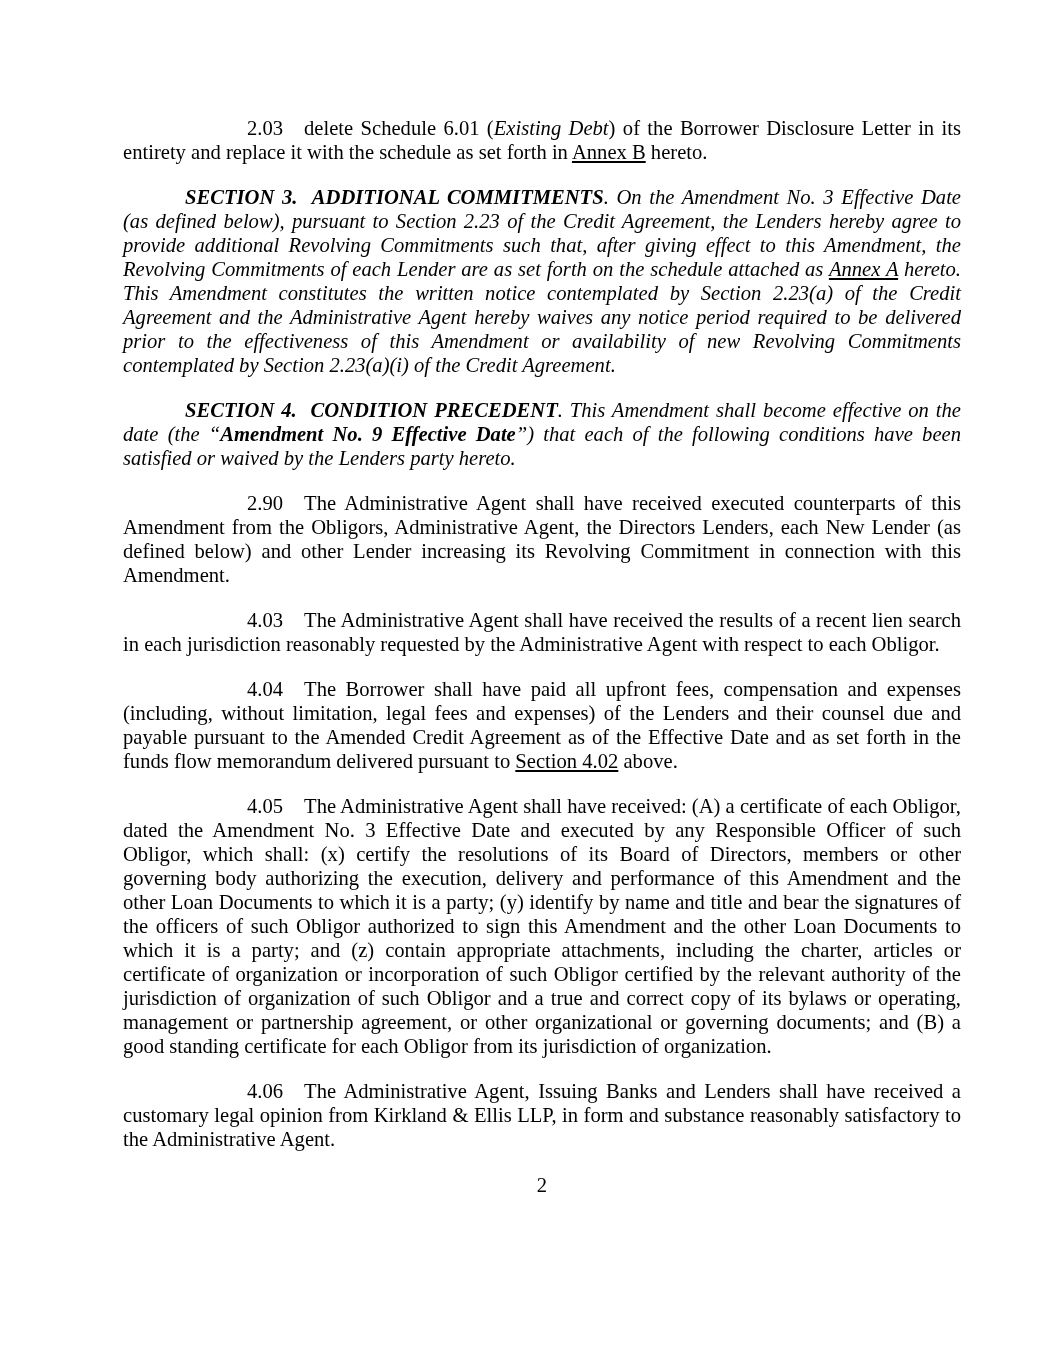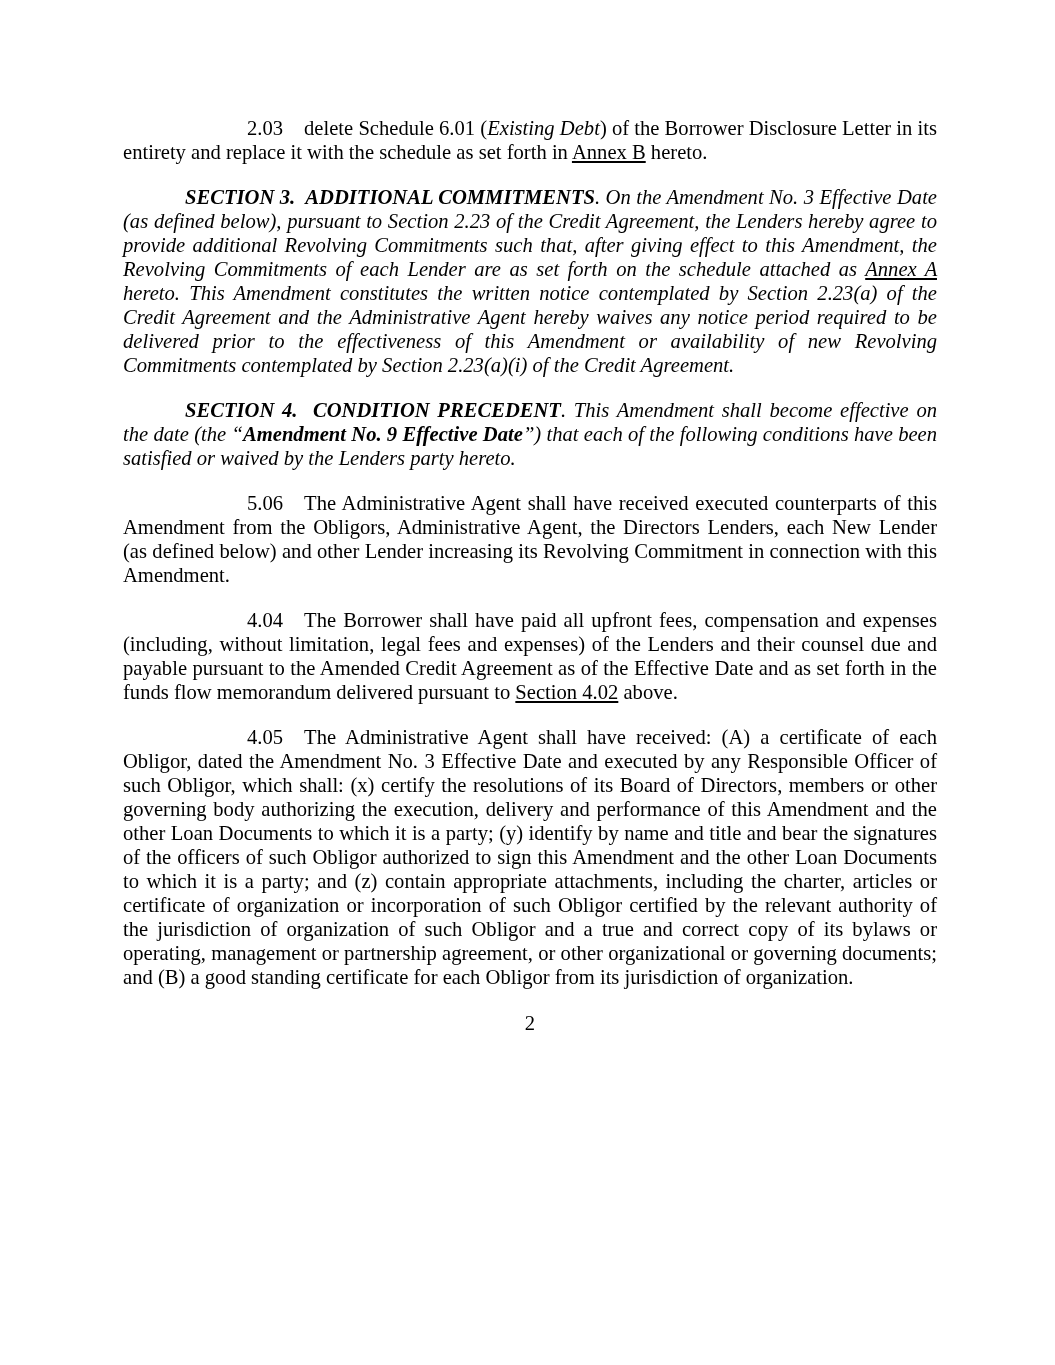--- a/index.html
+++ b/index.html
@@ -6,21 +6,21 @@
     margin: 0;
     padding: 0;
     background: #ffffff;
   }
   .page {
     position: relative;
     box-sizing: border-box;
     width: 1055px;
     height: 1365px;
     background: #ffffff;
-    padding: 116px 118px 0 123px;
+    padding: 116px 94px 0 123px;
     font-family: "Liberation Serif", "DejaVu Serif", serif;
     font-size: 20.6px;
     line-height: 24px;
     color: #000000;
   }
   p.para {
     margin: 0 0 21px 0;
     text-align: justify;
   }
   .indent-half { text-indent: 62px; font-style: italic; }
@@ -41,24 +41,26 @@
 <body>
 
 <div class="page">
 
   <p class="para indent-full"><span>2.03</span><span class="tab"></span><span>delete Schedule 6.01 (</span><span class="i">Existing Debt</span><span>) of the Borrower Disclosure Letter in its entirety and replace it with the schedule as set forth in </span><span class="u">Annex B</span><span> hereto.</span></p>
 
   <p class="para indent-half"><span class="b">SECTION 3.&nbsp; ADDITIONAL COMMITMENTS</span><span>. On the Amendment No. 3 Effective Date (as defined below), pursuant to Section 2.23 of the Credit Agreement, the Lenders hereby agree to provide additional Revolving Commitments such that, after giving effect to this Amendment, the Revolving Commitments of each Lender are as set forth on the schedule attached as </span><span class="u">Annex A</span><span> hereto. This Amendment constitutes the written notice contemplated by Section 2.23(a) of the Credit Agreement and the Administrative Agent hereby waives any notice period required to be delivered prior to the effectiveness of this Amendment or availability of new Revolving Commitments contemplated by Section 2.23(a)(i) of the Credit Agreement.</span></p>
 
   <p class="para indent-half"><span class="b">SECTION 4.&nbsp; CONDITION PRECEDENT</span><span>. This Amendment shall become effective on the date (the “</span><span class="b">Amendment No. 9 Effective Date</span><span>”) that each of the following conditions have been satisfied or waived by the Lenders party hereto.</span></p>
 
-  <p class="para indent-full"><span>5.06</span><span class="tab"></span><span>The Administrative Agent shall have received executed counterparts of this Amendment from the Obligors, Administrative Agent, the Directors Lenders, each New Lender (as defined below) and other Lender increasing its Revolving Commitment in connection with this Amendment.</span></p>
+  <p class="para indent-full"><span>2.90</span><span class="tab"></span><span>The Administrative Agent shall have received executed counterparts of this Amendment from the Obligors, Administrative Agent, the Directors Lenders, each New Lender (as defined below) and other Lender increasing its Revolving Commitment in connection with this Amendment.</span></p>
 
 
+  <p class="para indent-full"><span>4.03</span><span class="tab"></span><span>The Administrative Agent shall have received the results of a recent lien search in each jurisdiction reasonably requested by the Administrative Agent with respect to each Obligor.</span></p>
 
   <p class="para indent-full"><span>4.04</span><span class="tab"></span><span>The Borrower shall have paid all upfront fees, compensation and expenses (including, without limitation, legal fees and expenses) of the Lenders and their counsel due and payable pursuant to the Amended Credit Agreement as of the Effective Date and as set forth in the funds flow memorandum delivered pursuant to </span><span class="u">Section 4.02</span><span> above.</span></p>
 
   <p class="para indent-full"><span>4.05</span><span class="tab"></span><span>The Administrative Agent shall have received: (A) a certificate of each Obligor, dated the Amendment No. 3 Effective Date and executed by any Responsible Officer of such Obligor, which shall: (x) certify the resolutions of its Board of Directors, members or other governing body authorizing the execution, delivery and performance of this Amendment and the other Loan Documents to which it is a party; (y) identify by name and title and bear the signatures of the officers of such Obligor authorized to sign this Amendment and the other Loan Documents to which it is a party; and (z) contain appropriate attachments, including the charter, articles or certificate of organization or incorporation of such Obligor certified by the relevant authority of the jurisdiction of organization of such Obligor and a true and correct copy of its bylaws or operating, management or partnership agreement, or other organizational or governing documents; and (B) a good standing certificate for each Obligor from its jurisdiction of organization.</span></p>
 
+  <p class="para indent-full"><span>4.06</span><span class="tab"></span><span>The Administrative Agent, Issuing Banks and Lenders shall have received a customary legal opinion from Kirkland &amp; Ellis LLP, in form and substance reasonably satisfactory to the Administrative Agent.</span></p>
 
   <div class="footer"><span>2</span></div>
 
 </div>
 
 </body></html>

